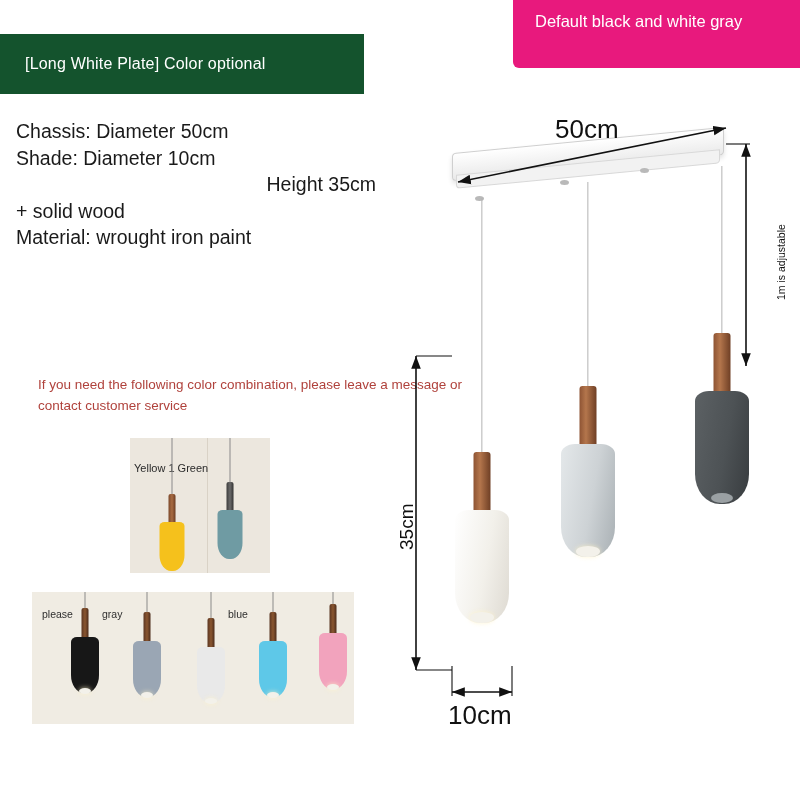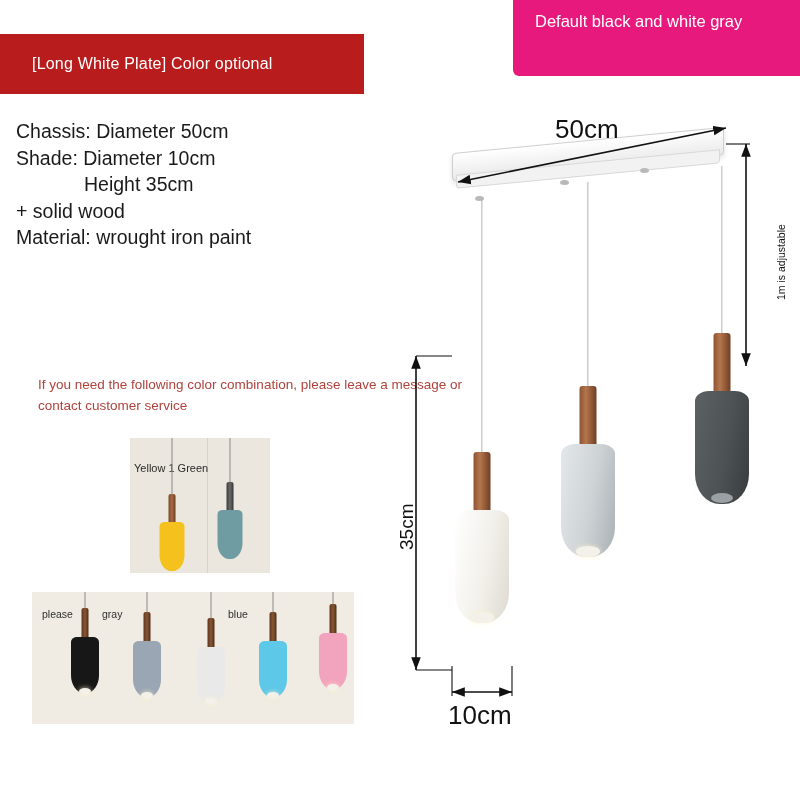--- a/index.html
+++ b/index.html
@@ -19,56 +19,56 @@
     width: 800px;
     height: 800px;
   }
 
   
   .badge-pink {
     position: absolute;
     left: 513px;
     top: 0px;
     width: 287px;
-    height: 76px;
+    height: 68px;
     background: #e8197d;
     color: #ffffff;
     font-size: 16.5px;
     line-height: 23px;
     padding: 10px 14px 0 22px;
     box-sizing: border-box;
     border-bottom-left-radius: 6px;
   }
   .badge-black {
     position: absolute;
     left: 0px;
     top: 34px;
     width: 364px;
     height: 60px;
-    background: #b91c1c;
+    background: #14532d;
     color: #ffffff;
     font-size: 16px;
     line-height: 60px;
-    padding-left: 32px;
+    padding-left: 25px;
     box-sizing: border-box;
     letter-spacing: .2px;
   }
 
   
   .specs {
     position: absolute;
     left: 16px;
     top: 118px;
     width: 360px;
     color: #1a1a1a;
     font-size: 19.5px;
     line-height: 26.5px;
   }
   .specs div { white-space: pre; }
-  .specs .indent { padding-left: 68px; }
+  .specs .indent { padding-left: 68px; text-align: right; }
 
   
   .note {
     position: absolute;
     left: 38px;
     top: 374px;
     width: 500px;
     color: #b0423c;
     font-size: 13.5px;
     line-height: 21px;

